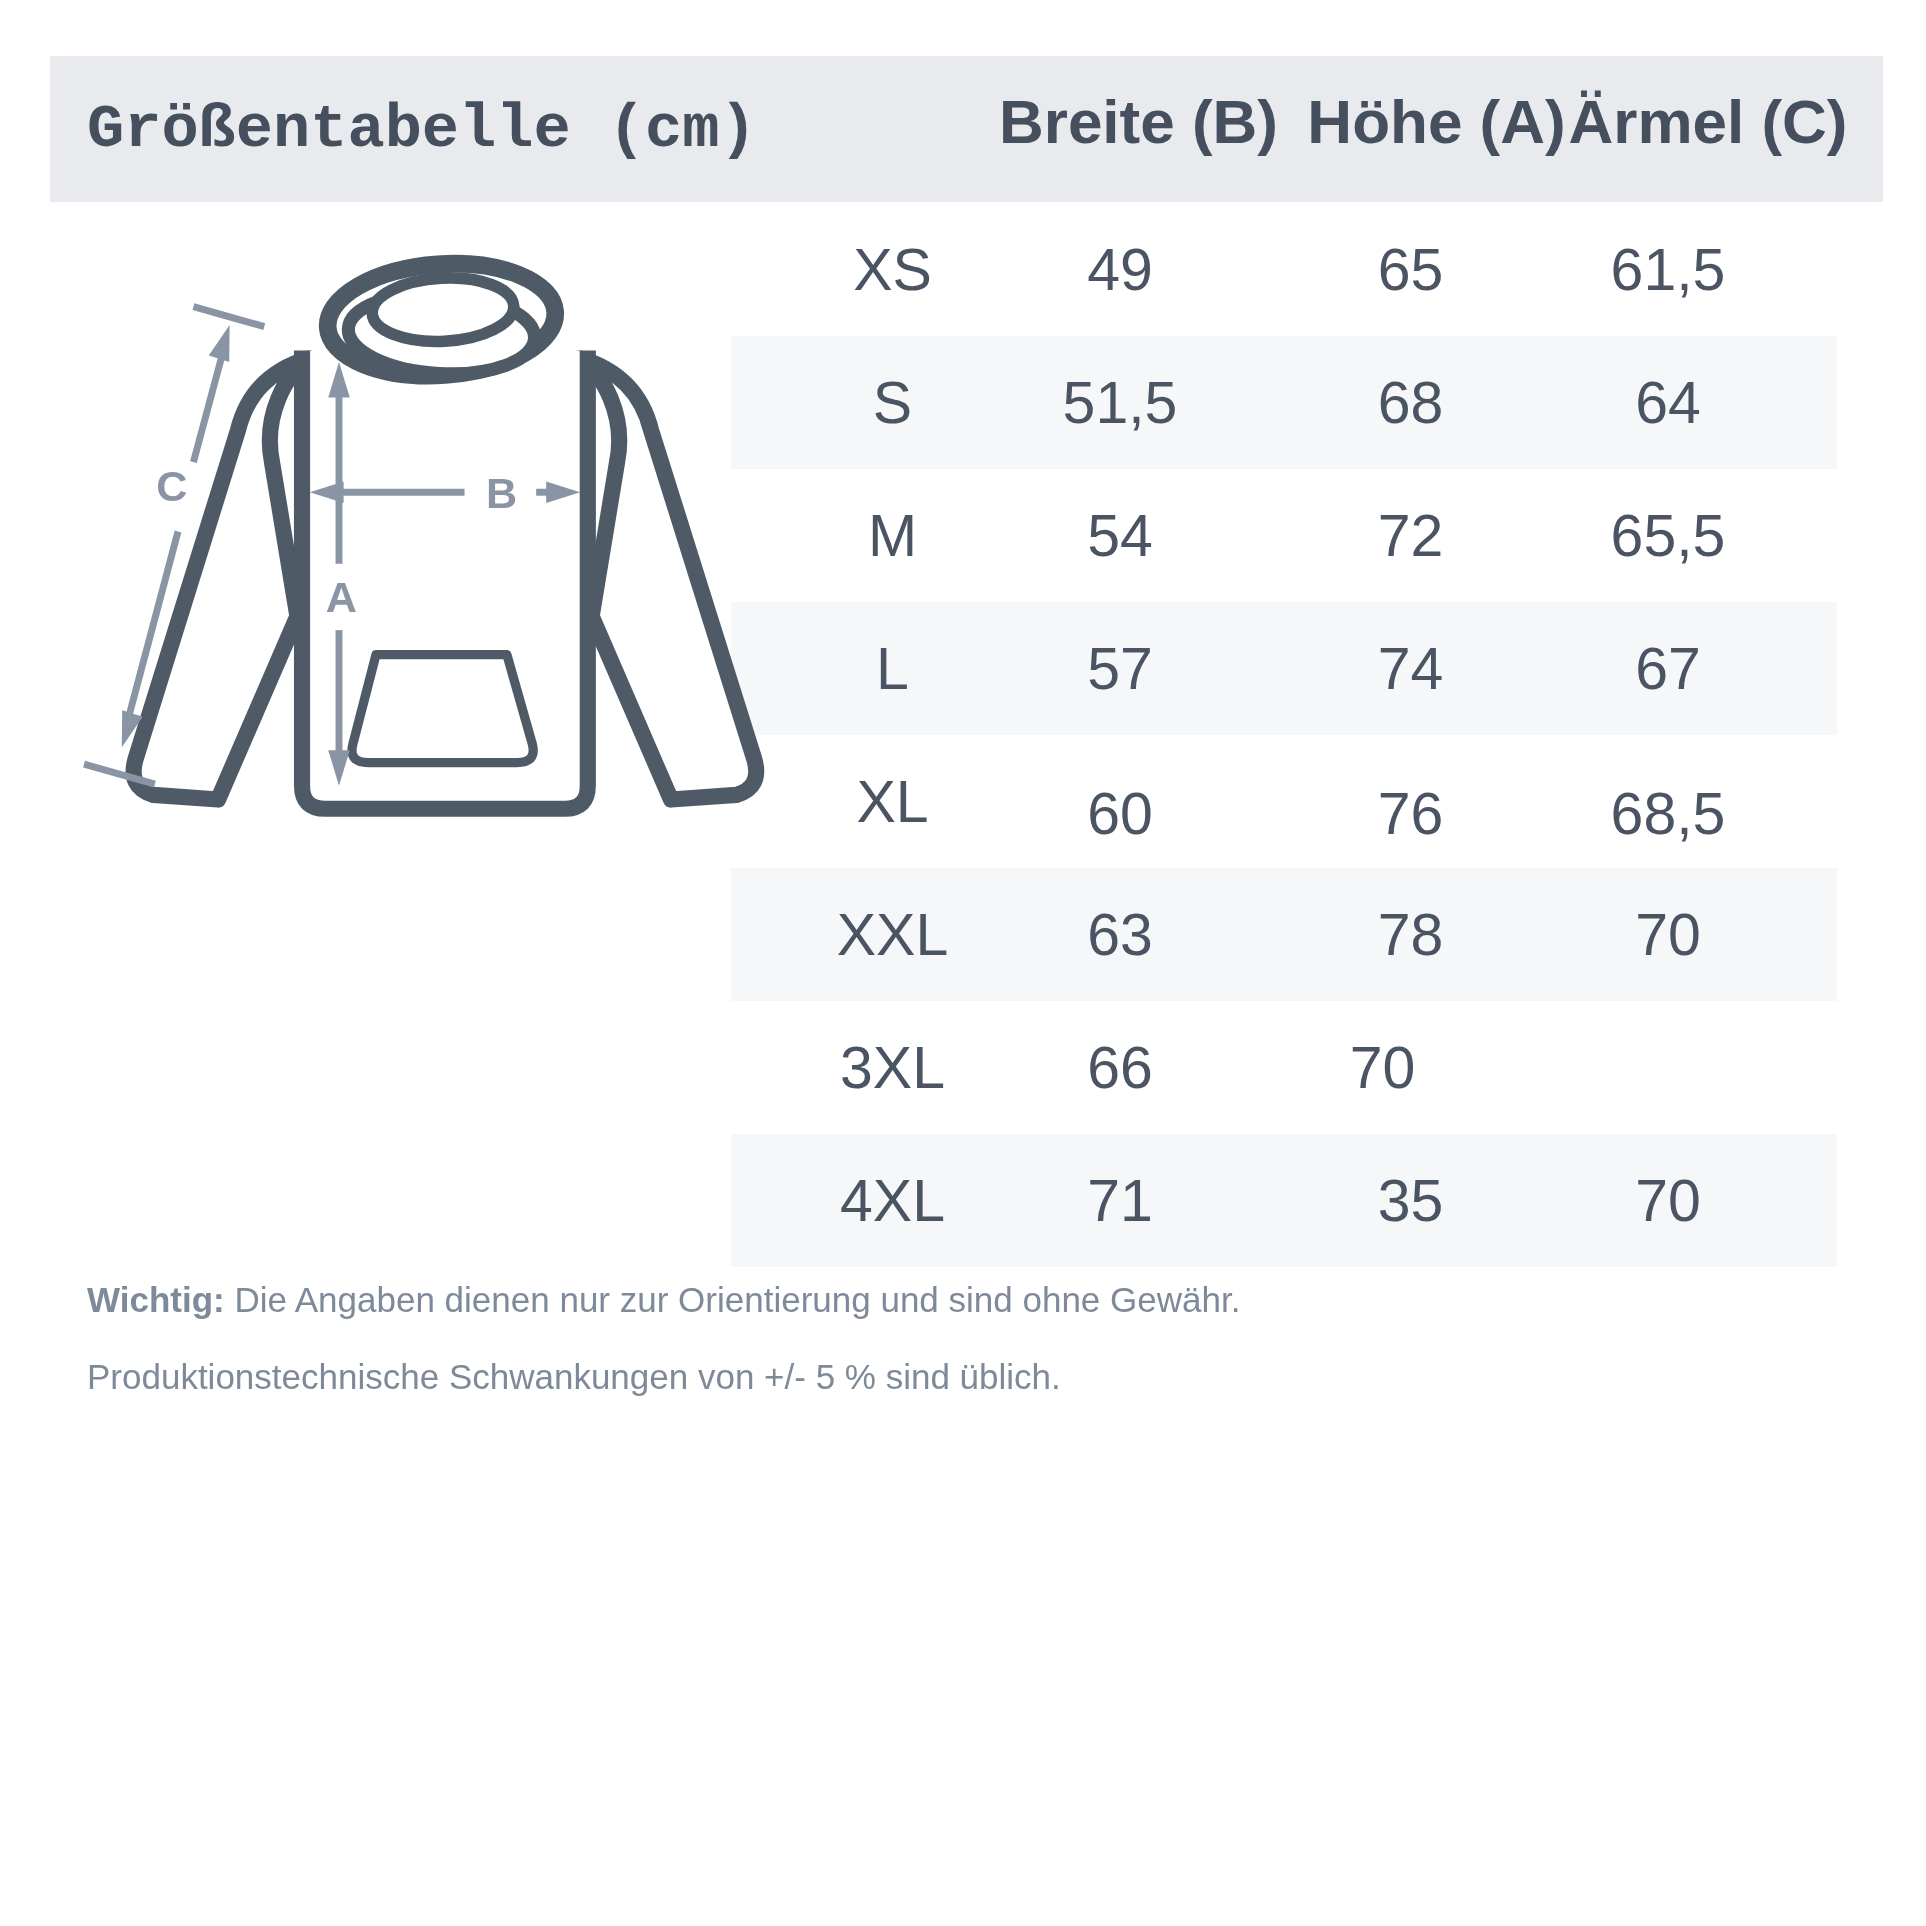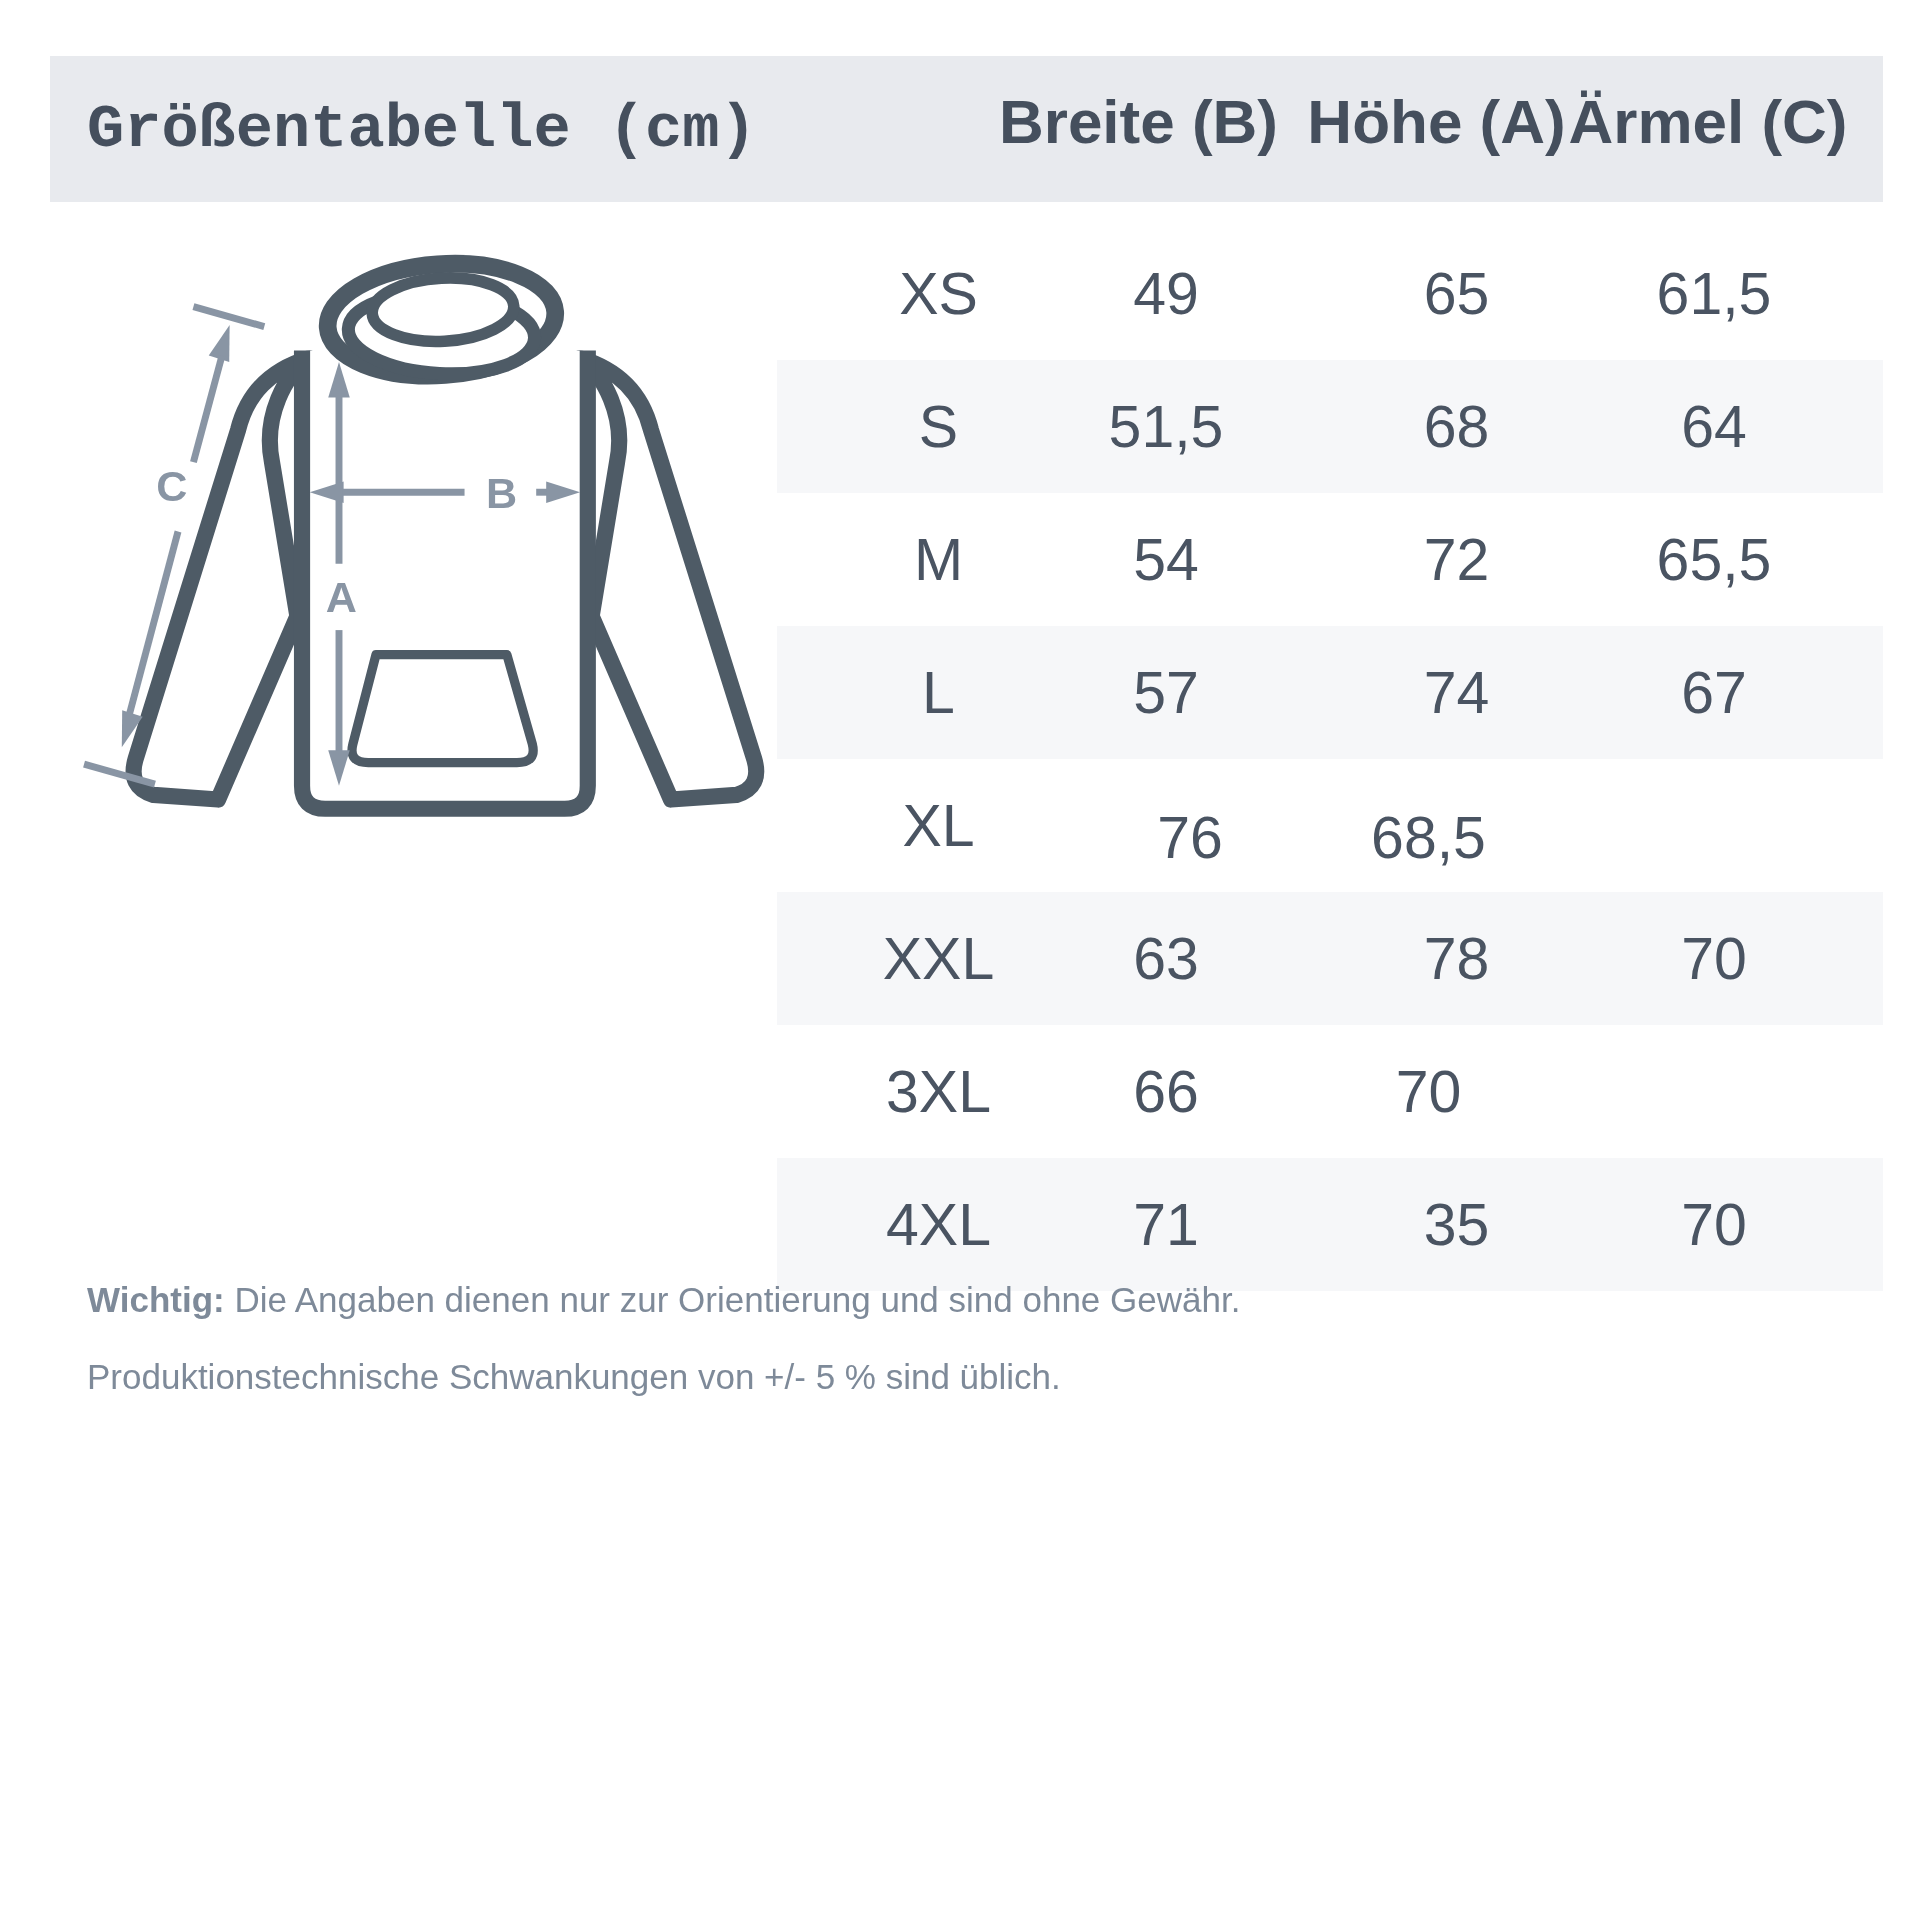--- a/index.html
+++ b/index.html
@@ -18,21 +18,21 @@
     font-size:62px;font-weight:bold;color:var(--heading-text);white-space:nowrap;font-family:Liberation Mono, monospace;}
   .head-grid{position:absolute;left:727px;top:0;width:1106px;height:130px;
     display:grid;grid-template-columns:275px 259px 274px 297px;}
   .head-cell{display:flex;align-items:center;justify-content:center;
     font-size:62px;font-weight:bold;color:var(--heading-text);white-space:nowrap;}
   .head-breite{padding-right:86px;}
   .head-hoehe{padding-right:23px;}
   .head-aermel{padding-right:51px;}
 
   
-  .rows{position:absolute;left:777px;top:203px;width:1106px;margin-top:24px;}
+  .rows{position:absolute;left:731px;top:203px;width:1106px;}
   .trow{display:grid;grid-template-columns:275px 259px 274px 297px;height:133px;}
   .trow.striped{background:var(--stripe-bg);}
   .cell{display:flex;align-items:center;justify-content:center;
     font-size:59px;color:var(--cell-text);white-space:nowrap;}
   .c-size{padding-left:48px;}
   .c-breite{padding-right:31px;}
   .c-hoehe{padding-left:17px;}
   .c-aermel{padding-right:39px;}
   .trow.offset-vals .c-breite,.trow.offset-vals .c-hoehe,.trow.offset-vals .c-aermel{
     position:relative;top:12.3px;}
@@ -89,20 +89,21 @@
 
     <div class="trow striped">
       <div class="cell c-size">L</div>
       <div class="cell c-breite">57</div>
       <div class="cell c-hoehe">74</div>
       <div class="cell c-aermel">67</div>
     </div>
 
     <div class="trow offset-vals">
       <div class="cell c-size">XL</div>
+      <div class="cell c-breite">60</div>
       <div class="cell c-hoehe">76</div>
       <div class="cell c-aermel">68,5</div>
     </div>
 
     <div class="trow striped">
       <div class="cell c-size">XXL</div>
       <div class="cell c-breite">63</div>
       <div class="cell c-hoehe">78</div>
       <div class="cell c-aermel">70</div>
     </div>

